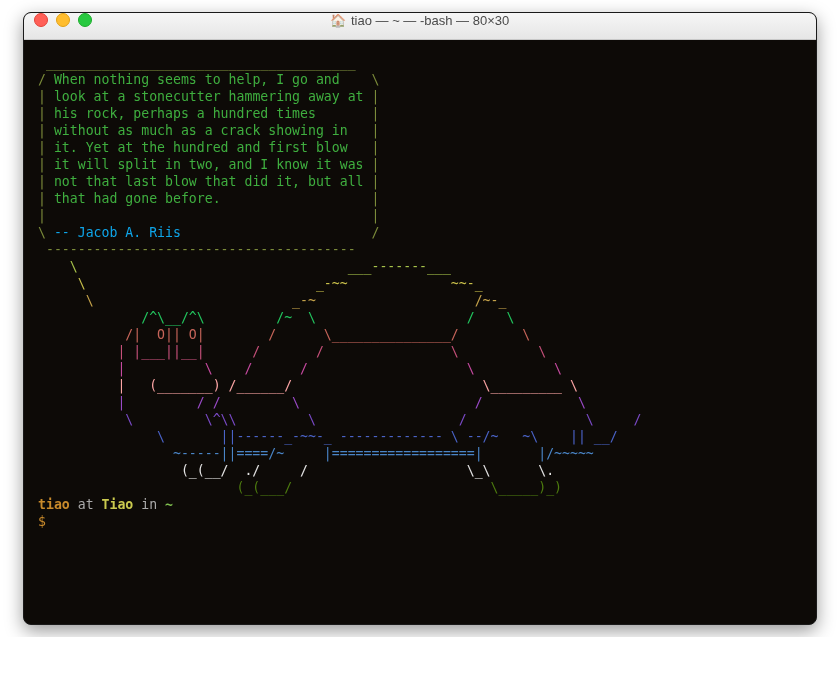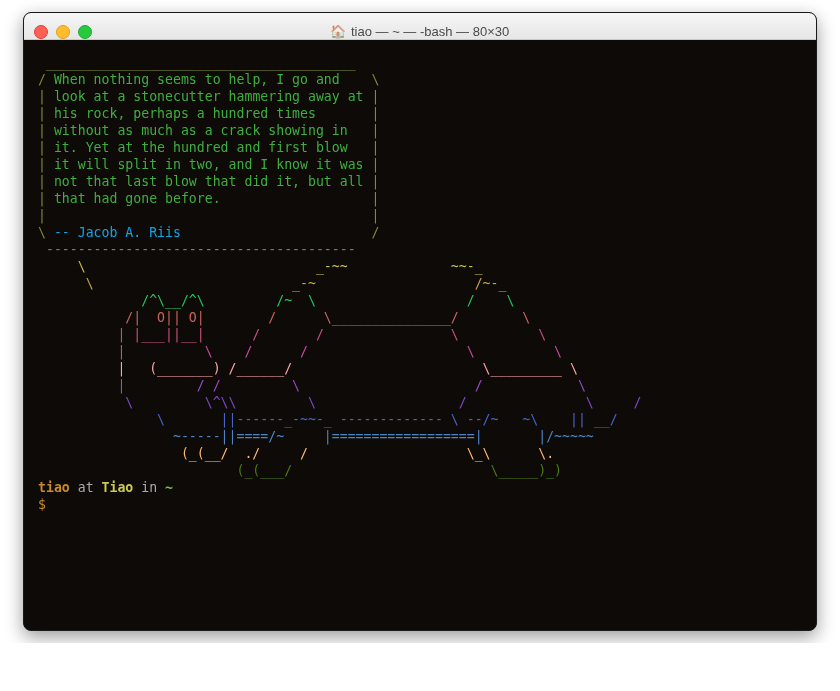--- a/index.html
+++ b/index.html
@@ -1,45 +1,45 @@
 <!DOCTYPE html>
 <html><head>
 <meta charset="utf-8">
 <style>
   html,body{margin:0;padding:0;background:#fff;font-family:-apple-system,Helvetica,Arial,sans-serif}
   .frame{width:792px;margin:12px auto;border:1px solid #1a1a1a;border-radius:8px;overflow:hidden;background:#181818;box-shadow:0 6px 18px rgba(0,0,0,.4)}
-  .titlebar{height:26px;background:linear-gradient(#f6f6f6,#e6e6e6);display:flex;align-items:flex-end;position:relative;border-bottom:1px solid #c8c8c8}
+  .titlebar{height:26px;background:linear-gradient(#f6f6f6,#e6e6e6);display:flex;align-items:flex-start;position:relative;border-bottom:1px solid #c8c8c8}
   .traffic{display:flex;gap:8px;padding-left:10px}
   .dot{width:12px;height:12px;border-radius:50%}
   .dot.r{background:#ff5f57;border:1px solid #e24238}
   .dot.y{background:#ffbd2e;border:1px solid #e1a116}
   .dot.g{background:#28c940;border:1px solid #1dac2c}
   .title{position:absolute;left:0;right:0;text-align:center;font-size:13px;color:#4a4a4a;pointer-events:none}
   .title .home{opacity:.7;margin-right:4px}
-  .term{background:#0d0a07;padding:14px 14px 16px;min-height:560px;font-family:Menlo,Consolas,monospace;font-size:13.2px;line-height:17px;color:#ccc}
+  .term{background:#0d0a07;padding:14px 14px 10px;min-height:560px;font-family:Menlo,Consolas,monospace;font-size:13.2px;line-height:17px;color:#ccc}
   pre{margin:0;white-space:pre}
   
   .bd{color:#7b8b3a}            
   .qt{color:#3fae3f}            
   .au{color:#0ea5e9}            
   
   .c0{color:#a7c34b}
   .c1{color:#c8bf4a}
   .c2{color:#c4a24a}
   .c3{color:#22c55e}
   .c4{color:#c7655a}
   .c5{color:#c6507a}
   .c6{color:#c64aa0}
   .c7{color:#fca5a5}
   .c8{color:#9a4ac7}
   .c9{color:#7a4ac7}
   .c10{color:#5f4ac7}
   .c11{color:#4a63c7}
   .c12{color:#4a85c7}
-  .c13{color:#fdba74}
+  .c13{color:#e5e5e5}
   .c14{color:#4d7c0f}
   .prompt1 .user{color:#c88a2b;font-weight:600}
   .prompt1 .at{color:#aaa}
   .prompt1 .host{color:#caca4e;font-weight:600}
   .prompt1 .in{color:#aaa}
   .prompt1 .path{color:#7fbf4f;font-weight:600}
   .prompt2{color:#c88a2b}
 </style>
 </head>
 <body>
@@ -63,21 +63,22 @@
 </span><span class="qrow"><span class="bd">| </span><span class="qt">his rock, perhaps a hundred times      </span><span class="bd"> |</span>
 </span><span class="qrow"><span class="bd">| </span><span class="qt">without as much as a crack showing in  </span><span class="bd"> |</span>
 </span><span class="qrow"><span class="bd">| </span><span class="qt">it. Yet at the hundred and first blow  </span><span class="bd"> |</span>
 </span><span class="qrow"><span class="bd">| </span><span class="qt">it will split in two, and I know it was</span><span class="bd"> |</span>
 </span><span class="qrow"><span class="bd">| </span><span class="qt">not that last blow that did it, but all</span><span class="bd"> |</span>
 </span><span class="qrow"><span class="bd">| </span><span class="qt">that had gone before.                  </span><span class="bd"> |</span>
 </span><span class="qrow"><span class="bd">| </span><span class="qt">                                       </span><span class="bd"> |</span>
 </span><span class="qrow"><span class="bd">\ </span><span class="au">-- Jacob A. Riis                       </span><span class="bd"> /</span>
 </span></pre>
 <pre class="bd"> ---------------------------------------</pre>
-<pre id="turtle"><span class="c1">     \                             _-~~             ~~-_
+<pre id="turtle"><span class="c0">    \                                  ___-------___
+</span><span class="c1">     \                             _-~~             ~~-_
 </span><span class="c2">      \                         _-~                    /~-_
 </span><span class="c3">             /^\__/^\         /~  \                   /    \
 </span><span class="c4">           /|  O|| O|        /      \_______________/        \
 </span><span class="c5">          | |___||__|      /       /                \          \
 </span><span class="c6">          |          \    /      /                    \          \
 </span><span class="c7">          |   (_______) /______/                        \_________ \
 </span><span class="c8">          |         / /         \                      /            \
 </span><span class="c9">           \         \^\\         \                  /               \     /
 </span><span class="c11">               \       ||------_-~~-_ ------------- \ --/~   ~\    || __/
 </span><span class="c12">                 ~-----||====/~     |==================|       |/~~~~~

